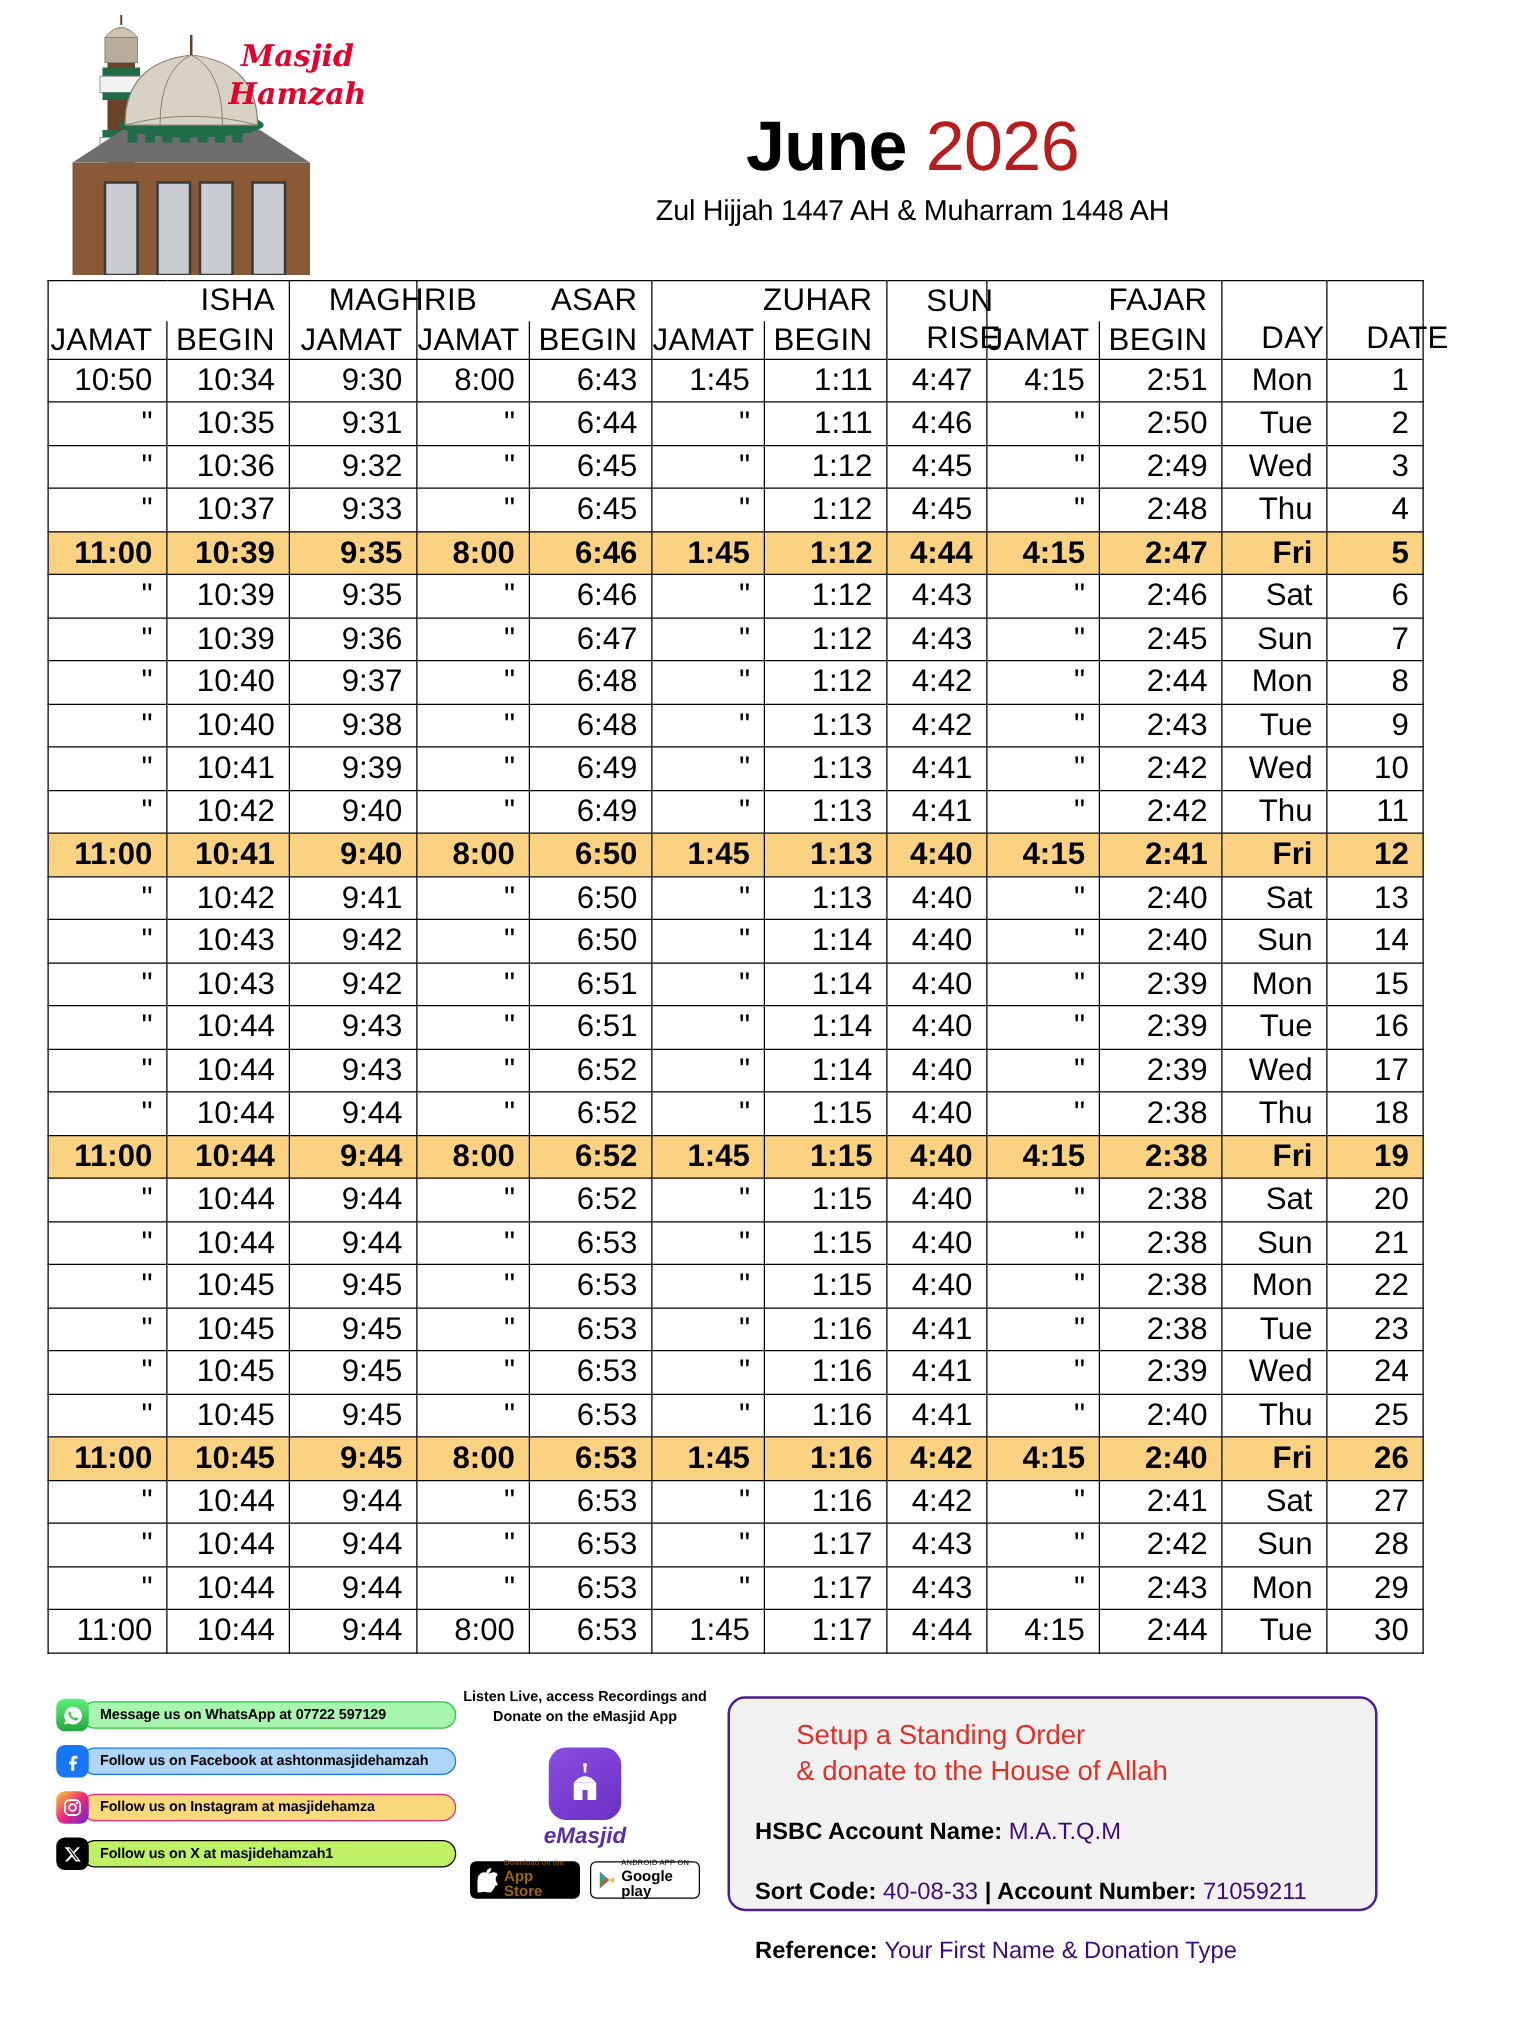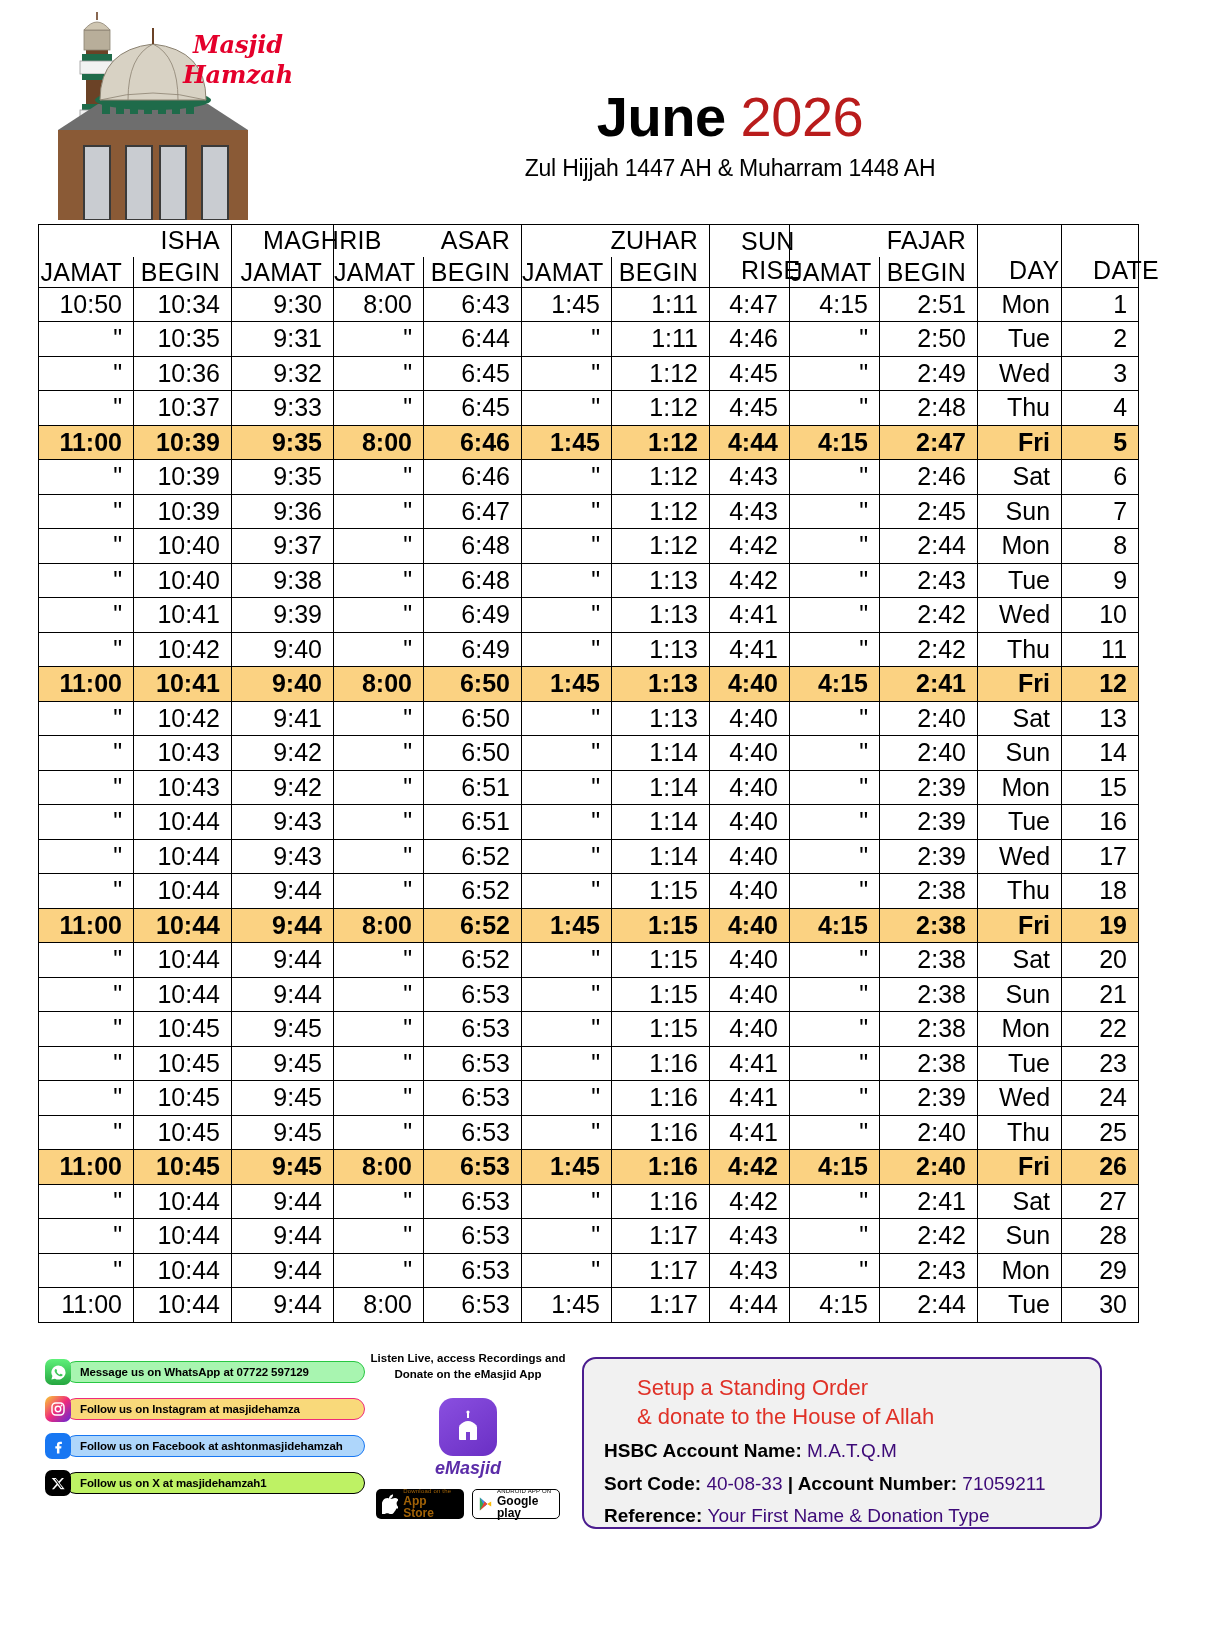--- a/index.html
+++ b/index.html
@@ -111,21 +111,21 @@
   .store .st-top { font-size:6px; letter-spacing:0.2px; }
   .store .st-big { font-size:12px; font-weight:bold; }
   .store.gp { background:#fff; color:#000; border:1px solid #000; }
 
   .bankbox {
     position:absolute; left:582px; top:12px; width:520px; height:172px;
     border:2px solid #4b1d8f; border-radius:14px; background:#f1f1f1;
     padding:14px 20px;
   }
   .bank-h { color:#e03127; font-size:22px; line-height:1.32;margin-left:33px; }
-  .bank-l { font-size:19px; font-weight:bold; margin-top:7px; line-height:1.35; }
+  .bank-l { font-size:19px; font-weight:bold; margin-top:22px; line-height:1.35; }
   .bank-l .v { color:#3d0a78; font-weight:400; }
 </style>
 </head>
 <body>
 
 <div class="header">
   <div class="logo-wrap">
     <svg width="250" height="212" viewBox="0 0 250 212">
 
       <rect x="48" y="40" width="22" height="85" fill="#6b4226"></rect>
@@ -647,36 +647,36 @@
   <div class="social" id="social-list">
       <div class="social-row">
         <span class="social-ico ico-wa">
           <svg width="17" height="17" viewBox="0 0 24 24">
             <path fill="#fff" d="M12 2a10 10 0 00-8.6 15.1L2 22l5-1.3A10 10 0 1012 2zm5.4 14.1c-.2.6-1.3 1.2-1.8 1.2-.5.1-1 .1-1.7-.1-.4-.1-.9-.3-1.6-.6-2.8-1.2-4.6-4-4.7-4.2-.1-.2-1.1-1.4-1.1-2.7 0-1.3.7-1.9.9-2.2.2-.3.5-.3.7-.3h.5c.2 0 .4 0 .6.5l.8 2c.1.2.1.3 0 .5l-.4.5c-.1.2-.3.3-.1.6.2.3.8 1.3 1.7 2.1 1.1 1 2 1.3 2.3 1.4.2.1.4.1.6-.1l.7-.8c.2-.2.4-.2.6-.1l2 .9c.2.1.4.2.4.3.1.2.1.7-.1 1.2z"></path>
           </svg>
         </span>
         <span class="pill pill-wa">Message us on WhatsApp at 07722 597129</span>
       </div>
       <div class="social-row">
+        <span class="social-ico ico-fb">
+          <svg width="17" height="17" viewBox="0 0 24 24">
+            <path fill="#fff" d="M14.5 8.5h2.3V5.2h-2.7c-2.6 0-4.3 1.7-4.3 4.3v2h-2.3v3.3h2.3V22h3.5v-7.2h2.5l.4-3.3h-2.9V9.8c0-.8.3-1.3 1.2-1.3z"></path>
+          </svg>
+        </span>
+        <span class="pill pill-fb">Follow us on Facebook at ashtonmasjidehamzah</span>
+      </div>
+      <div class="social-row">
         <span class="social-ico ico-ig">
           <svg width="16" height="16" viewBox="0 0 24 24">
             <rect x="3" y="3" width="18" height="18" rx="5.5" fill="none" stroke="#fff" stroke-width="2.2"></rect>
             <circle cx="12" cy="12" r="4.1" fill="none" stroke="#fff" stroke-width="2.2"></circle>
             <circle cx="17.3" cy="6.7" r="1.4" fill="#fff"></circle>
           </svg>
         </span>
         <span class="pill pill-ig">Follow us on Instagram at masjidehamza</span>
-      </div>
-      <div class="social-row">
-        <span class="social-ico ico-fb">
-          <svg width="17" height="17" viewBox="0 0 24 24">
-            <path fill="#fff" d="M14.5 8.5h2.3V5.2h-2.7c-2.6 0-4.3 1.7-4.3 4.3v2h-2.3v3.3h2.3V22h3.5v-7.2h2.5l.4-3.3h-2.9V9.8c0-.8.3-1.3 1.2-1.3z"></path>
-          </svg>
-        </span>
-        <span class="pill pill-fb">Follow us on Facebook at ashtonmasjidehamzah</span>
       </div>
       <div class="social-row">
         <span class="social-ico ico-x">
           <svg width="15" height="15" viewBox="0 0 24 24">
             <path fill="#fff" d="M17.5 3h3.2l-7 8 8.2 10h-6.4l-5-6.1L4.7 21H1.5l7.5-8.6L1.1 3h6.6l4.5 5.6L17.5 3zm-1.1 16.1h1.8L7.7 4.8H5.8l10.6 14.3z"></path>
           </svg>
         </span>
         <span class="pill pill-x">Follow us on X at masjidehamzah1</span>
       </div>
     </div>

